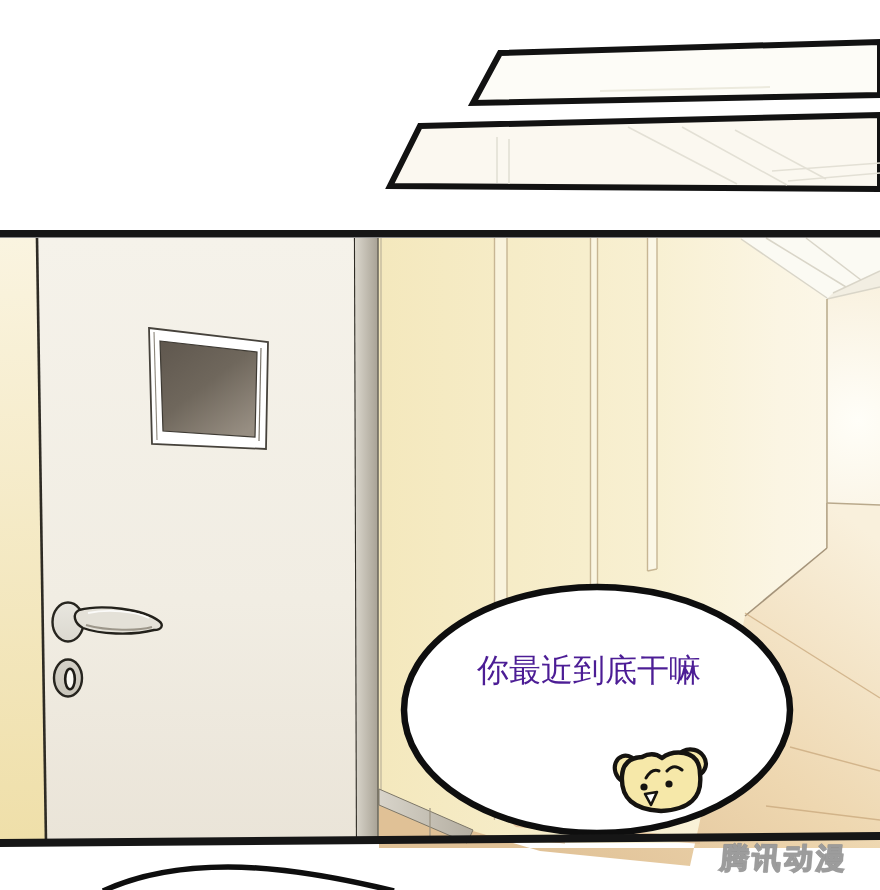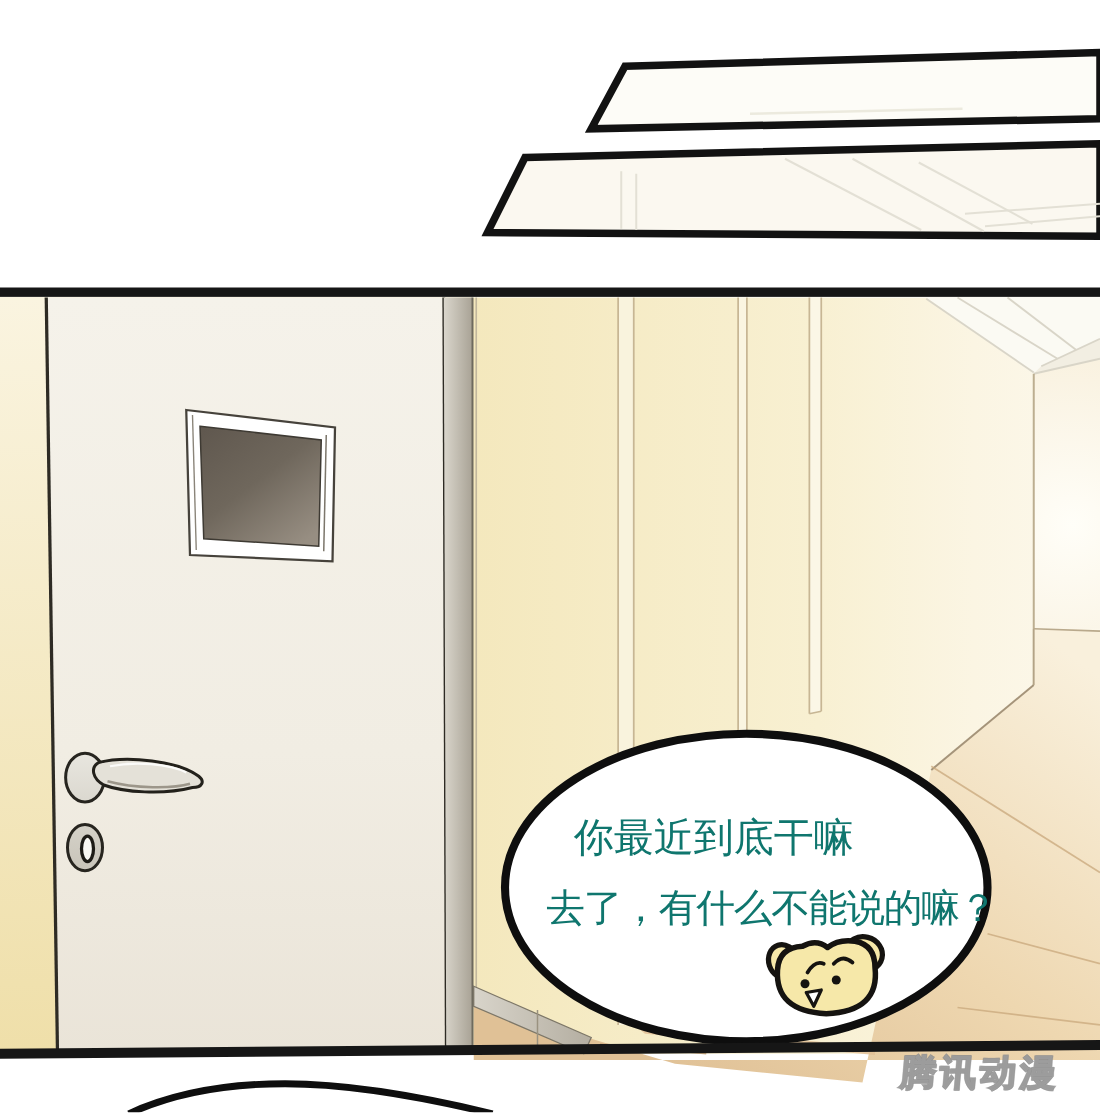--- a/index.html
+++ b/index.html
@@ -1,19 +1,19 @@
 <!DOCTYPE html>
 <html><head>
 <meta charset="utf-8">
 <style>
   html,body{margin:0;padding:0;background:#ffffff;}
   #stage{position:relative;width:880px;height:890px;overflow:hidden;background:#ffffff;
          font-family:"Liberation Sans","DejaVu Sans",sans-serif;}
   #stage svg{position:absolute;left:0;top:0;}
-  .bubble-text{position:absolute;color:#0f766e;text-align:left;white-space:nowrap;
+  .bubble-text{position:absolute;color:#4c1d95;text-align:center;white-space:nowrap;
                font-family:"Liberation Sans","DejaVu Sans",sans-serif;}
   #bubble-line1{left:459px;top:649px;width:260px;font-size:32px;font-weight:500;letter-spacing:0px;}
   #bubble-line2{left:437px;top:706px;width:380px;font-size:31px;font-weight:500;letter-spacing:-1px;}
   #watermark{position:absolute;left:720px;top:839px;font-size:29px;font-weight:700;letter-spacing:3px;
              transform:skewX(-5deg);color:rgba(255,255,255,0.45);
              -webkit-text-stroke:1.4px rgba(140,140,140,0.75);
              text-shadow:1px 0 0 rgba(150,150,150,0.45),-1px 0 0 rgba(150,150,150,0.45),
                          0 1px 0 rgba(150,150,150,0.45),0 -1px 0 rgba(150,150,150,0.45);
              white-space:nowrap;}
 </style>
@@ -164,15 +164,14 @@
     <path d="M 645,794 L 657,792 L 651,805 Z" fill="#ffffff" stroke-width="2.6" stroke-linejoin="round"></path>
   </g>
 
   <rect x="0" y="230" width="880" height="7.5" fill="#161616"></rect>
   <polygon points="0,839 880,832 880,840 0,847" fill="#161616"></polygon>
 
   <path d="M 103,891 C 142,873 185,867 228,867 C 272,867 332,876 394,891" fill="none" stroke="#0e0e0e" stroke-width="5.5"></path>
 </svg>
 
   <div id="bubble-line1" class="bubble-text">你最近到底干嘛</div>
-  <div id="bubble-line2" class="bubble-text">去了，有什么不能说的嘛？</div>
   <div id="watermark">腾讯动漫</div>
 </div>
 
 </body></html>

